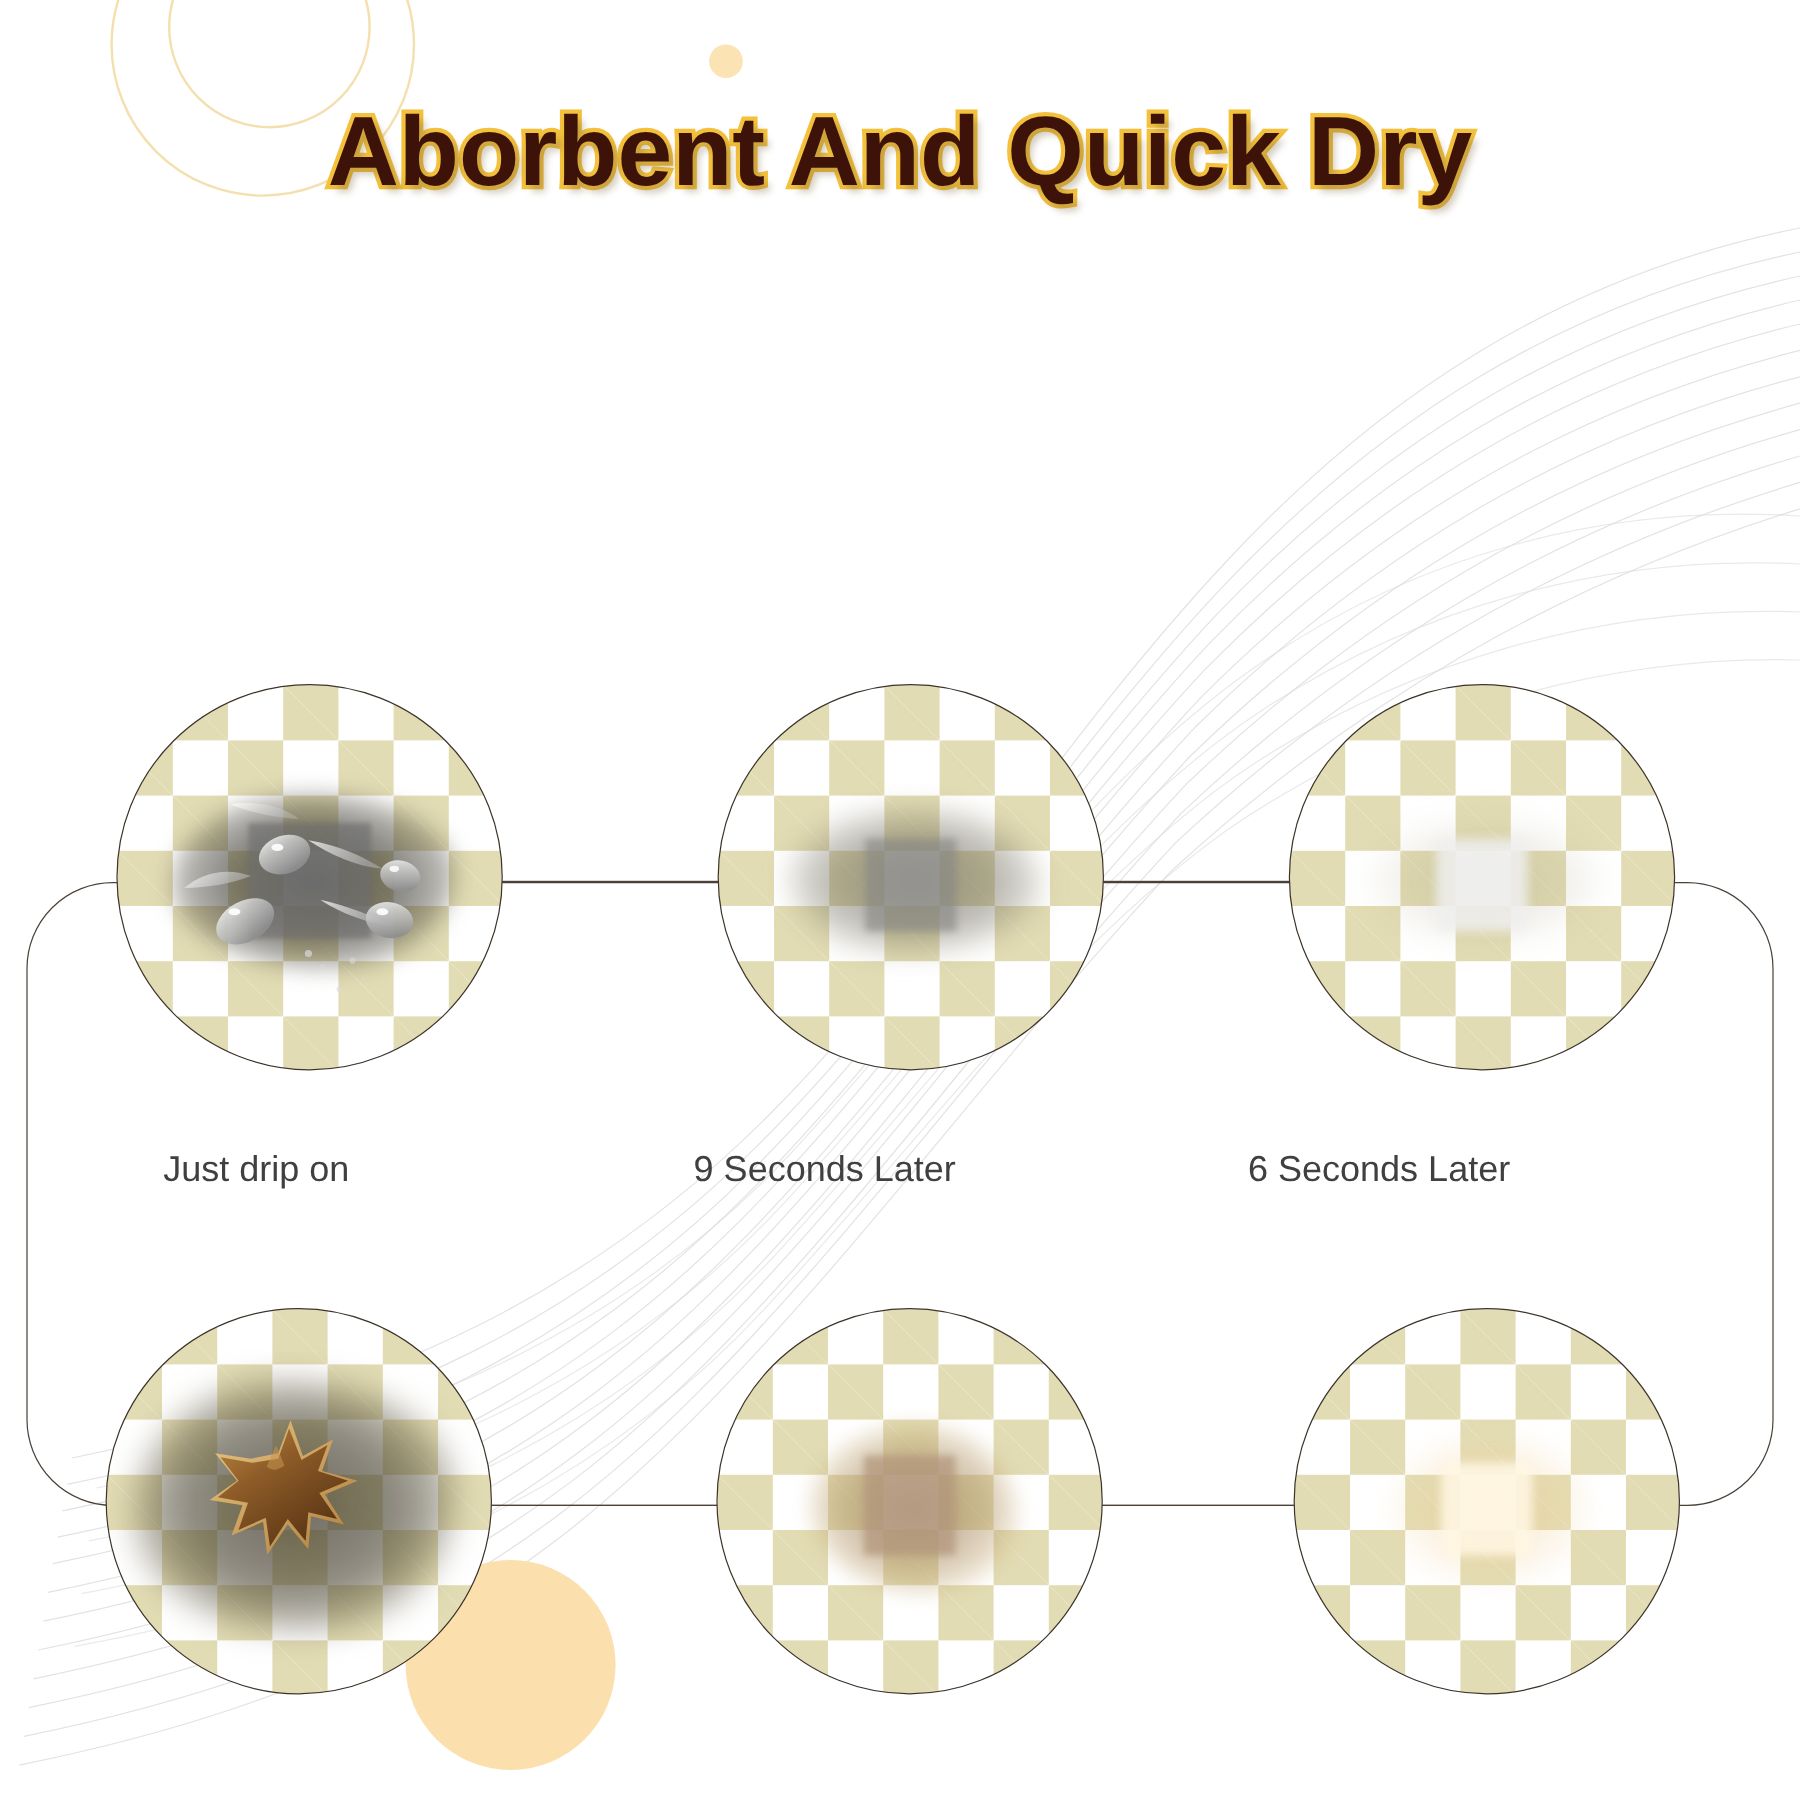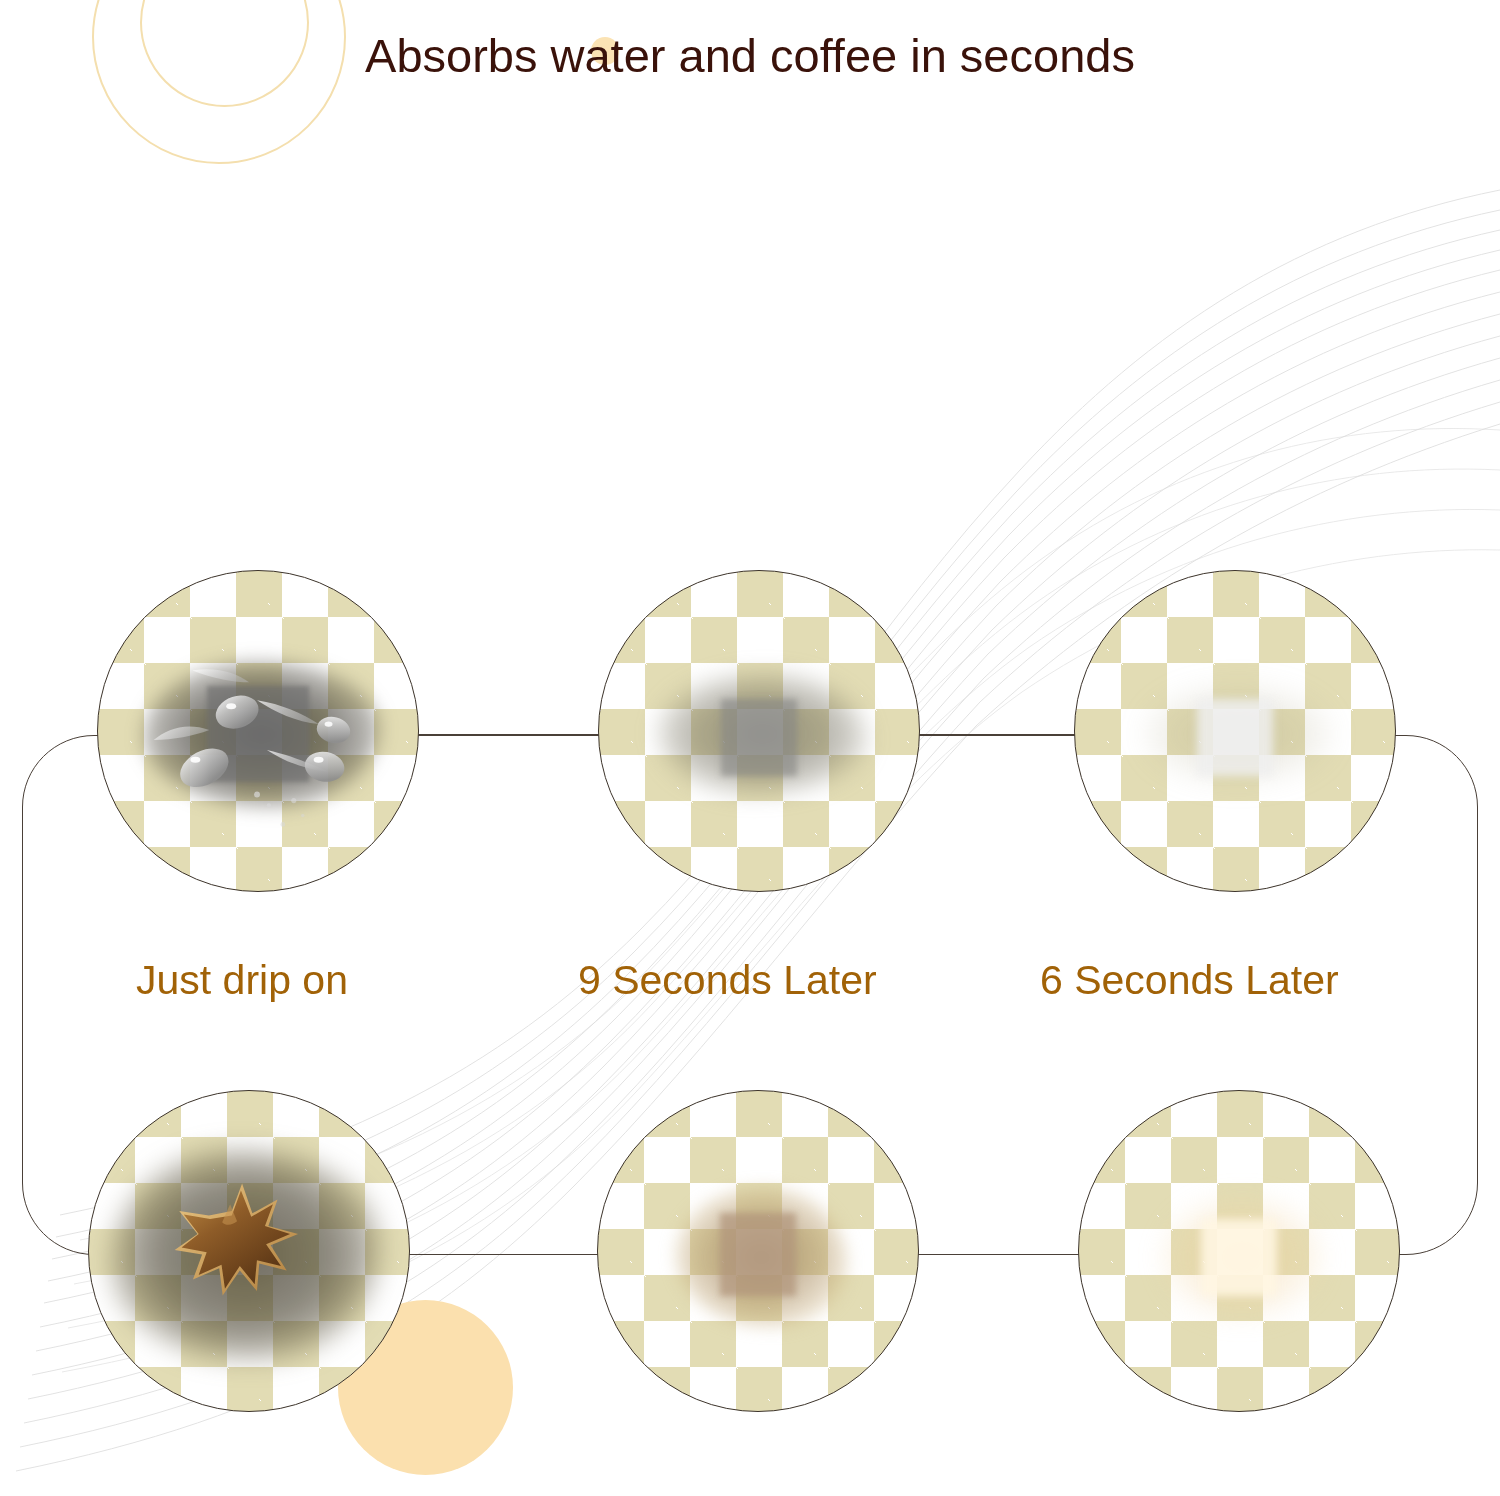--- a/index.html
+++ b/index.html
@@ -262,22 +262,22 @@
   #circle-water-0 { left: 97px;  top: 570px; }
   #circle-water-1 { left: 598px; top: 570px; }
   #circle-water-2 { left: 1074px;top: 570px; }
   #circle-coffee-0{ left: 88px;  top: 1090px; }
   #circle-coffee-1{ left: 597px; top: 1090px; }
   #circle-coffee-2{ left: 1078px;top: 1090px; }
 
   
   .step-label {
     position: absolute;
-    font-size: 41px;
-    color: #a16207;
+    font-size: 30px;
+    color: #404040;
     white-space: nowrap;
     line-height: 1;
     text-align: right;
   }
   #step-label-0 { left: 136px;  top: 960px; }
   #step-label-1 { left: 578px;  top: 960px; }
   #step-label-2 { left: 1040px; top: 960px; }
 </style>
 </head>
 <body>
@@ -307,21 +307,21 @@
     <path d="M1500,550 C1340,546 1168,592 1022,692 C882,792 766,952 636,1092 C506,1232 332,1322 62,1372"></path>
   </g>
 </svg>
 
 <div id="deco-ring-outer" class="deco-ring"></div>
 <div id="deco-ring-inner" class="deco-ring"></div>
 <div id="deco-dot-top"></div>
 <div id="deco-dot-bottom"></div>
 
 <div id="header">
-  <p id="page-subtitle">Absorbs water and coffee in seconds</p>
+  <h1 id="page-title">Aborbent And Quick Dry</h1>
 </div>
 
 <div id="connector-track"></div>
 <div id="connector-line-r1a" class="connector-line"></div>
 <div id="connector-line-r1b" class="connector-line"></div>
 <div id="connector-line-r2a" class="connector-line"></div>
 <div id="connector-line-r2b" class="connector-line"></div>
 
 <div id="circle-water-0" class="demo-circle">
   <div class="stain-layer">

